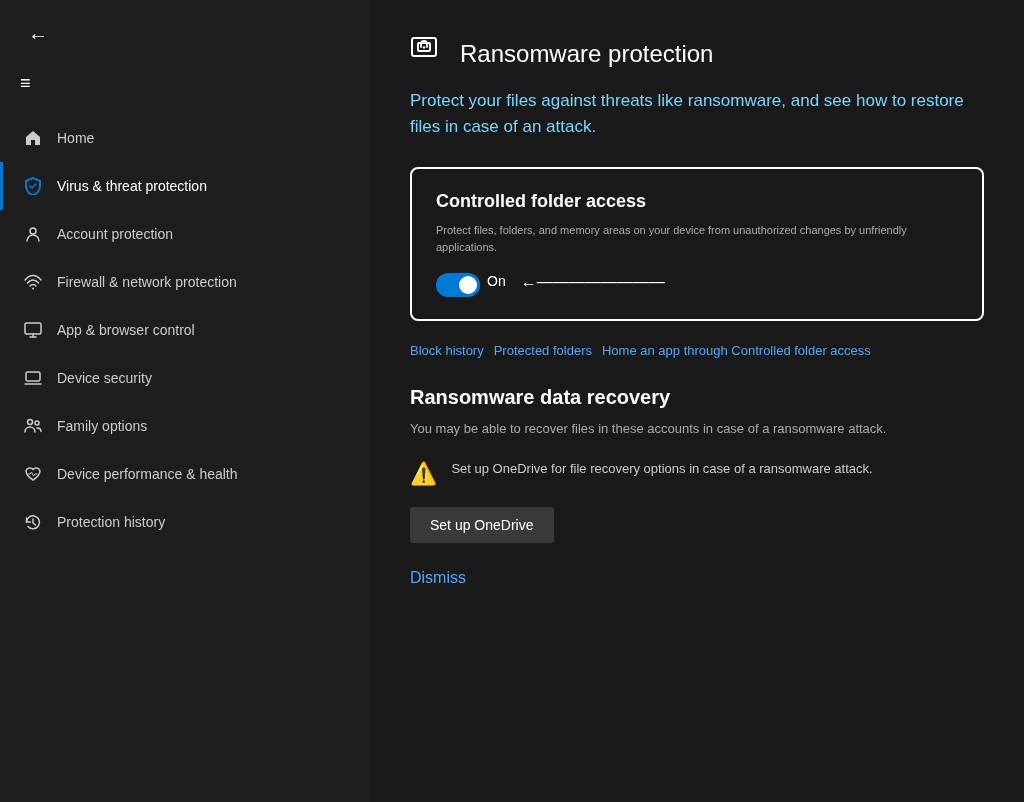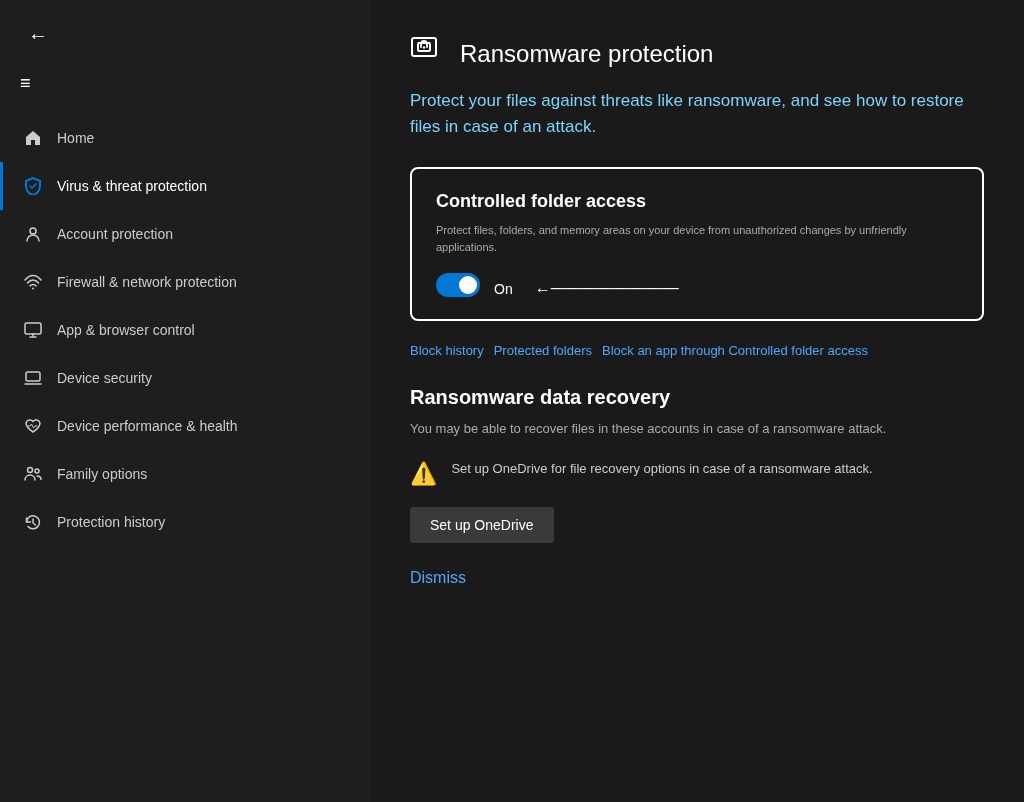--- a/index.html
+++ b/index.html
@@ -131,22 +131,22 @@
 
     .cfa-description {
       font-size: 11px;
       color: #aaaaaa;
       margin-bottom: 18px;
       line-height: 1.5;
     }
 
     .toggle-row {
       display: flex;
-      align-items: flex-end;
-      gap: 14px;
+      align-items: flex-start;
+      gap: 7px;
     }
 
     
     .toggle {
       position: relative;
       width: 44px;
       height: 24px;
       flex-shrink: 0;
     }
     .toggle-track {
@@ -318,37 +318,37 @@
           <rect x="2" y="3" width="14" height="9" rx="1.5" stroke="currentColor" stroke-width="1.5"></rect>
           <path d="M1 15h16" stroke="currentColor" stroke-width="1.5" stroke-linecap="round"></path>
         </svg>
       </span>
       <span>Device security</span>
     </li>
 
     <li class="nav-item">
       <span class="nav-icon">
         <svg width="18" height="18" viewBox="0 0 18 18" fill="none">
-          <path d="M9 15s-7-4.5-7-9A4 4 0 0 1 9 4.5 4 4 0 0 1 16 6c0 4.5-7 9-7 9z" stroke="currentColor" stroke-width="1.5" stroke-linejoin="round"></path>
-          <path d="M4 9h2l1.5-2 2 4 1.5-2H13" stroke="currentColor" stroke-width="1" stroke-linecap="round" stroke-linejoin="round"></path>
-        </svg>
-      </span>
-      <span>Device performance &amp; health</span>
-    </li>
-
-    <li class="nav-item">
-      <span class="nav-icon">
-        <svg width="18" height="18" viewBox="0 0 18 18" fill="none">
           <circle cx="6" cy="5" r="2.5" stroke="currentColor" stroke-width="1.5"></circle>
           <path d="M1 15c0-2.8 2.2-5 5-5s5 2.2 5 5" stroke="currentColor" stroke-width="1.5" stroke-linecap="round"></path>
           <circle cx="13" cy="6" r="2" stroke="currentColor" stroke-width="1.5"></circle>
           <path d="M13 11c1.7 0 4 .8 4 3.5" stroke="currentColor" stroke-width="1.5" stroke-linecap="round"></path>
         </svg>
       </span>
       <span>Family options</span>
+    </li>
+
+    <li class="nav-item">
+      <span class="nav-icon">
+        <svg width="18" height="18" viewBox="0 0 18 18" fill="none">
+          <path d="M9 15s-7-4.5-7-9A4 4 0 0 1 9 4.5 4 4 0 0 1 16 6c0 4.5-7 9-7 9z" stroke="currentColor" stroke-width="1.5" stroke-linejoin="round"></path>
+          <path d="M4 9h2l1.5-2 2 4 1.5-2H13" stroke="currentColor" stroke-width="1" stroke-linecap="round" stroke-linejoin="round"></path>
+        </svg>
+      </span>
+      <span>Device performance &amp; health</span>
     </li>
 
     <li class="nav-item">
       <span class="nav-icon">
         <svg width="18" height="18" viewBox="0 0 18 18" fill="none">
           <path d="M2.5 9A6.5 6.5 0 1 1 4 13.5" stroke="currentColor" stroke-width="1.5" stroke-linecap="round"></path>
           <path d="M2.5 5v4h4" stroke="currentColor" stroke-width="1.5" stroke-linecap="round" stroke-linejoin="round"></path>
           <path d="M9 6v4l2.5 2" stroke="currentColor" stroke-width="1.5" stroke-linecap="round"></path>
         </svg>
       </span>
@@ -387,21 +387,21 @@
       </div>
       <span class="toggle-label">On</span>
       <span class="arrow-indicator">←————————</span>
     </div>
   </div>
 
   
   <div class="link-section">
     <a class="link-item">Block history</a>
     <a class="link-item">Protected folders</a>
-    <a class="link-item">Block an app through Controlled folder access</a>
+    <a class="link-item">Home an app through Controlled folder access</a>
   </div>
 
   
   <h2 class="section-title">Ransomware data recovery</h2>
   <p class="section-description">You may be able to recover files in these accounts in case of a ransomware attack.</p>
 
   <div class="warning-box">
     <span class="warning-icon">⚠️</span>
     <span class="warning-text">Set up OneDrive for file recovery options in case of a ransomware attack.</span>
   </div>

